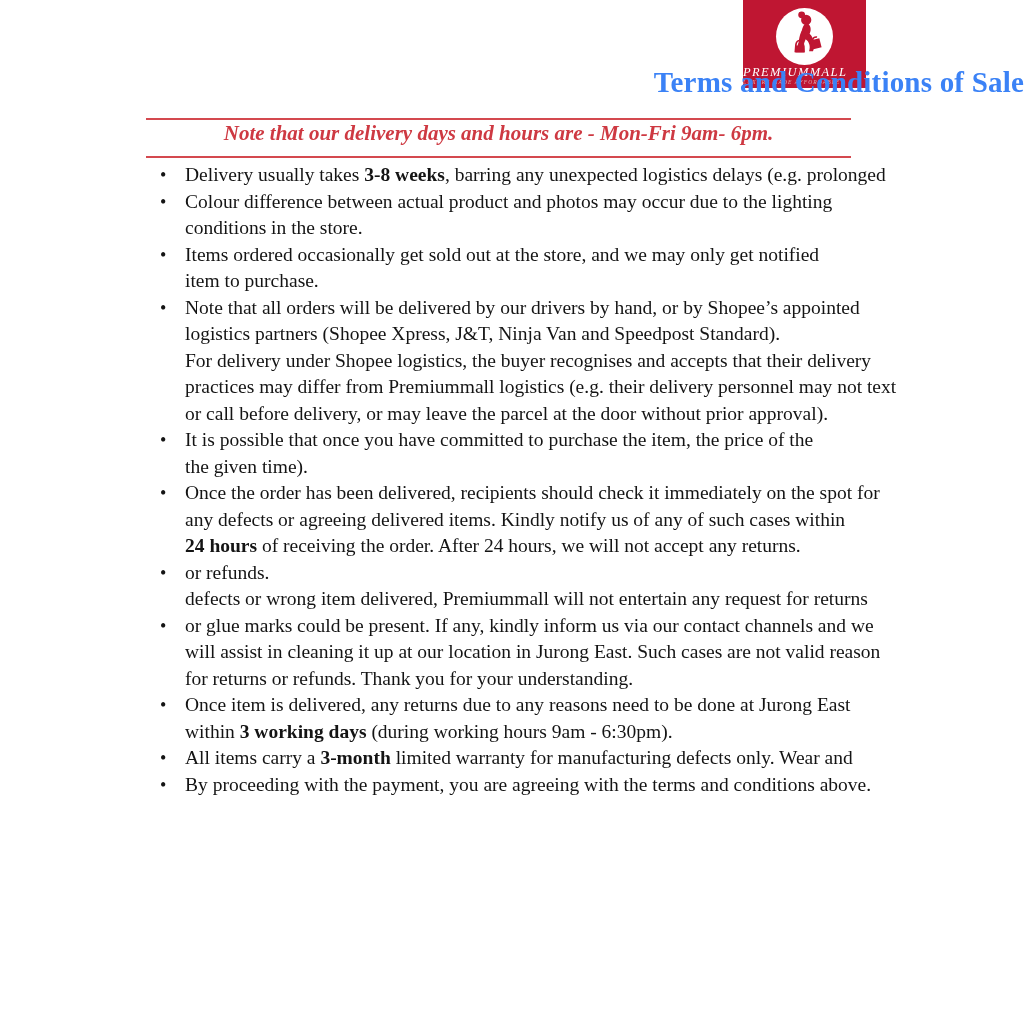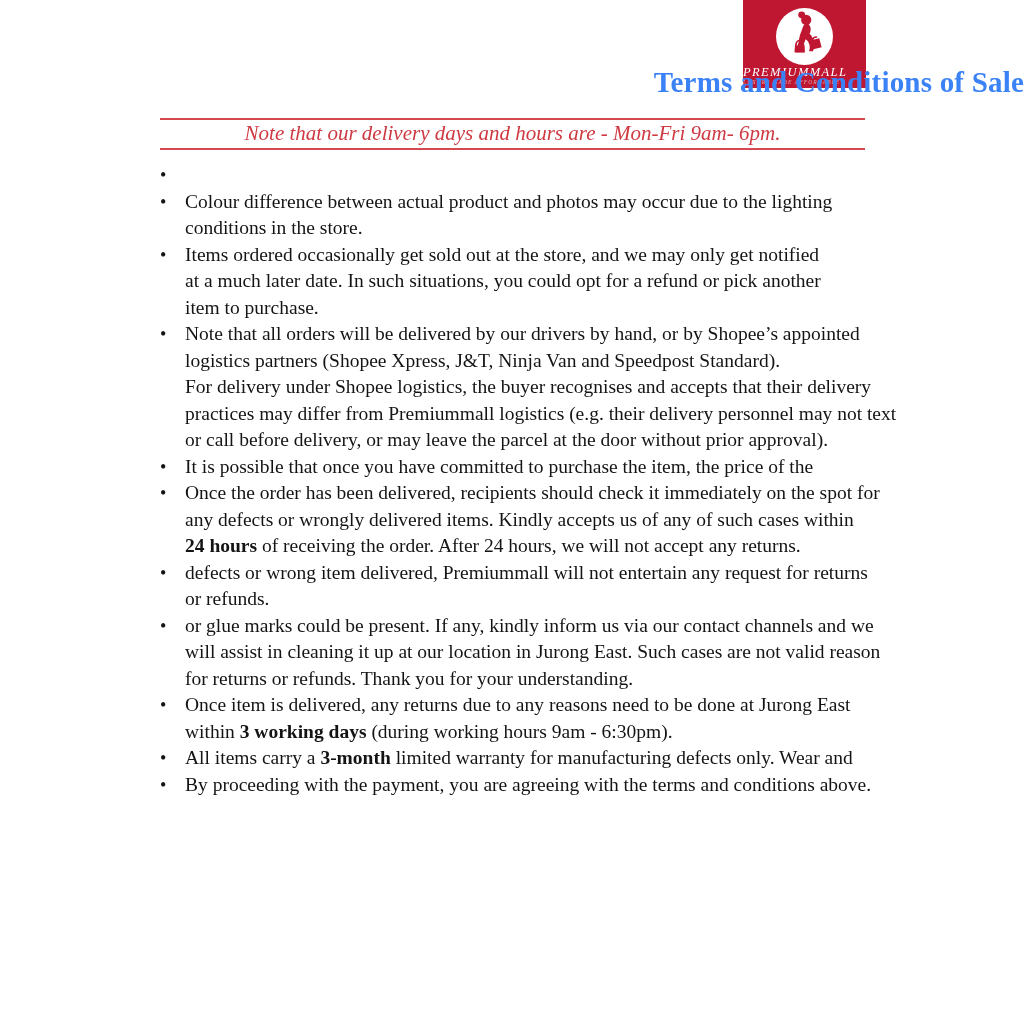--- a/index.html
+++ b/index.html
@@ -48,24 +48,25 @@
   }
   
   .title{
     position:absolute;top:66px;left:0;width:100%;
     text-align:right;
     font-size:29px;font-weight:bold;
     color:#3b82f6;
     letter-spacing:0.2px;
   }
   .note-band{
-    position:absolute;left:160px;top:118px;width:705px;
+    position:absolute;left:146px;top:118px;width:705px;
     border-top:2.5px solid var(--rule_red);
     border-bottom:2.5px solid var(--rule_red);
-    padding:3px 0 4px 0;
+    padding:3px 0 12px 0;
+    font-weight:bold;
   }
   .note{
     text-align:center;
     font-style:italic;
     font-size:21px;
     line-height:21px;
     color:var(--note_red);
   }
   
   .terms{
@@ -118,66 +119,67 @@
   <h1 class="title">Terms and Conditions of Sale</h1>
 
   <div class="note-band">
     <div class="note">Note that our delivery days and hours are - Mon-Fri 9am- 6pm.</div>
   </div>
 
   <ul class="terms">
       <li class="term">
         <span class="dot">•</span>
         <div class="term-body">
+          <div class="line"><span>Delivery usually takes </span><strong>3-8 weeks</strong><span>, barring any unexpected logistics delays (e.g. prolonged</span></div>
         </div>
       </li>
       <li class="term">
         <span class="dot">•</span>
         <div class="term-body">
           <div class="line"><span>Colour difference between actual product and photos may occur due to the lighting</span></div>
           <div class="line"><span>conditions in the store.</span></div>
         </div>
       </li>
       <li class="term">
         <span class="dot">•</span>
         <div class="term-body">
           <div class="line"><span>Items ordered occasionally get sold out at the store, and we may only get notified</span></div>
-          <div class="line"><span>at a much later date. In such situations, you could opt for a refund or pick another</span></div>
           <div class="line"><span>item to purchase.</span></div>
         </div>
       </li>
       <li class="term">
         <span class="dot">•</span>
         <div class="term-body">
           <div class="line"><span>Note that all orders will be delivered by our drivers by hand, or by Shopee’s appointed</span></div>
           <div class="line"><span>logistics partners (Shopee Xpress, J&amp;T, Ninja Van and Speedpost Standard).</span></div>
           <div class="line"><span>For delivery under Shopee logistics, the buyer recognises and accepts that their delivery</span></div>
           <div class="line"><span>practices may differ from Premiummall logistics (e.g. their delivery personnel may not text</span></div>
           <div class="line"><span>or call before delivery, or may leave the parcel at the door without prior approval).</span></div>
         </div>
       </li>
       <li class="term">
         <span class="dot">•</span>
         <div class="term-body">
           <div class="line"><span>It is possible that once you have committed to purchase the item, the price of the</span></div>
+          <div class="line"><span>the given time).</span></div>
         </div>
       </li>
       <li class="term">
         <span class="dot">•</span>
         <div class="term-body">
           <div class="line"><span>Once the order has been delivered, recipients should check it immediately on the spot for</span></div>
-          <div class="line"><span>any defects or wrongly delivered items. Kindly accepts us of any of such cases within</span></div>
+          <div class="line"><span>any defects or agreeing delivered items. Kindly notify us of any of such cases within</span></div>
           <div class="line"><strong>24 hours</strong><span> of receiving the order. After 24 hours, we will not accept any returns.</span></div>
         </div>
       </li>
       <li class="term">
         <span class="dot">•</span>
         <div class="term-body">
+          <div class="line"><span>or refunds.</span></div>
           <div class="line"><span>defects or wrong item delivered, Premiummall will not entertain any request for returns</span></div>
-          <div class="line"><span>or refunds.</span></div>
         </div>
       </li>
       <li class="term">
         <span class="dot">•</span>
         <div class="term-body">
           <div class="line"><span>or glue marks could be present. If any, kindly inform us via our contact channels and we</span></div>
           <div class="line"><span>will assist in cleaning it up at our location in Jurong East. Such cases are not valid reason</span></div>
           <div class="line"><span>for returns or refunds. Thank you for your understanding.</span></div>
         </div>
       </li>

